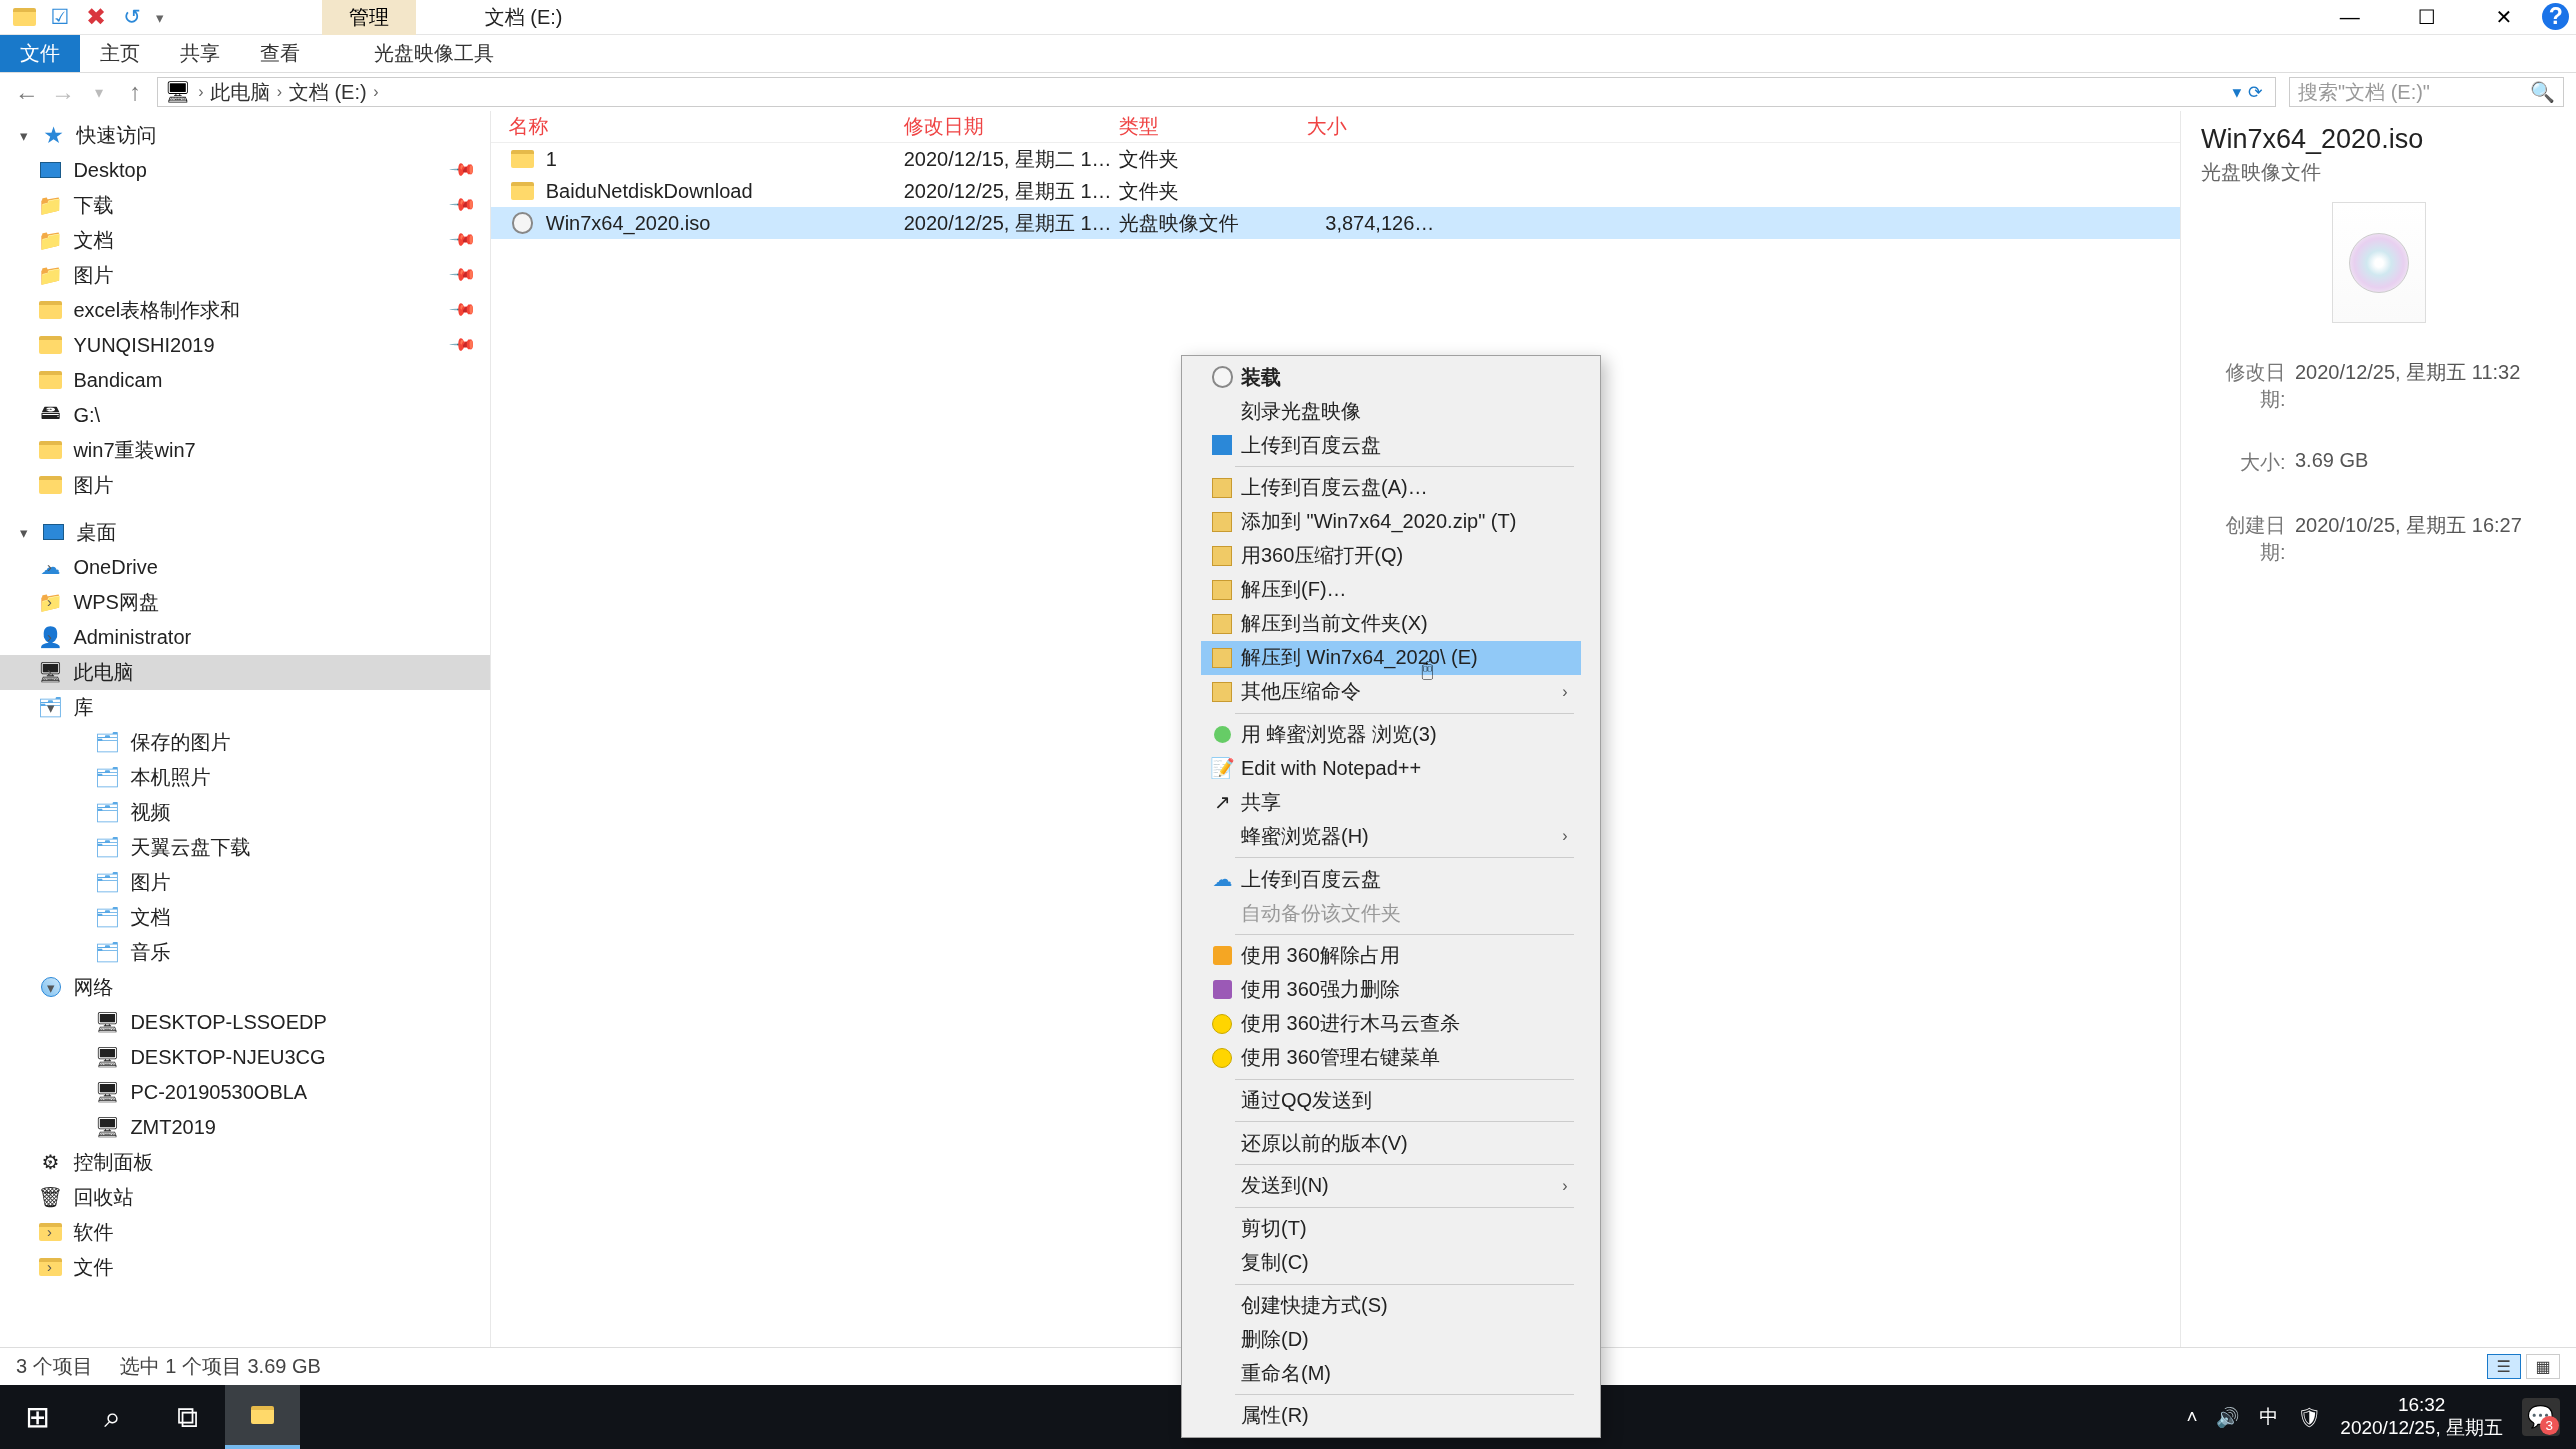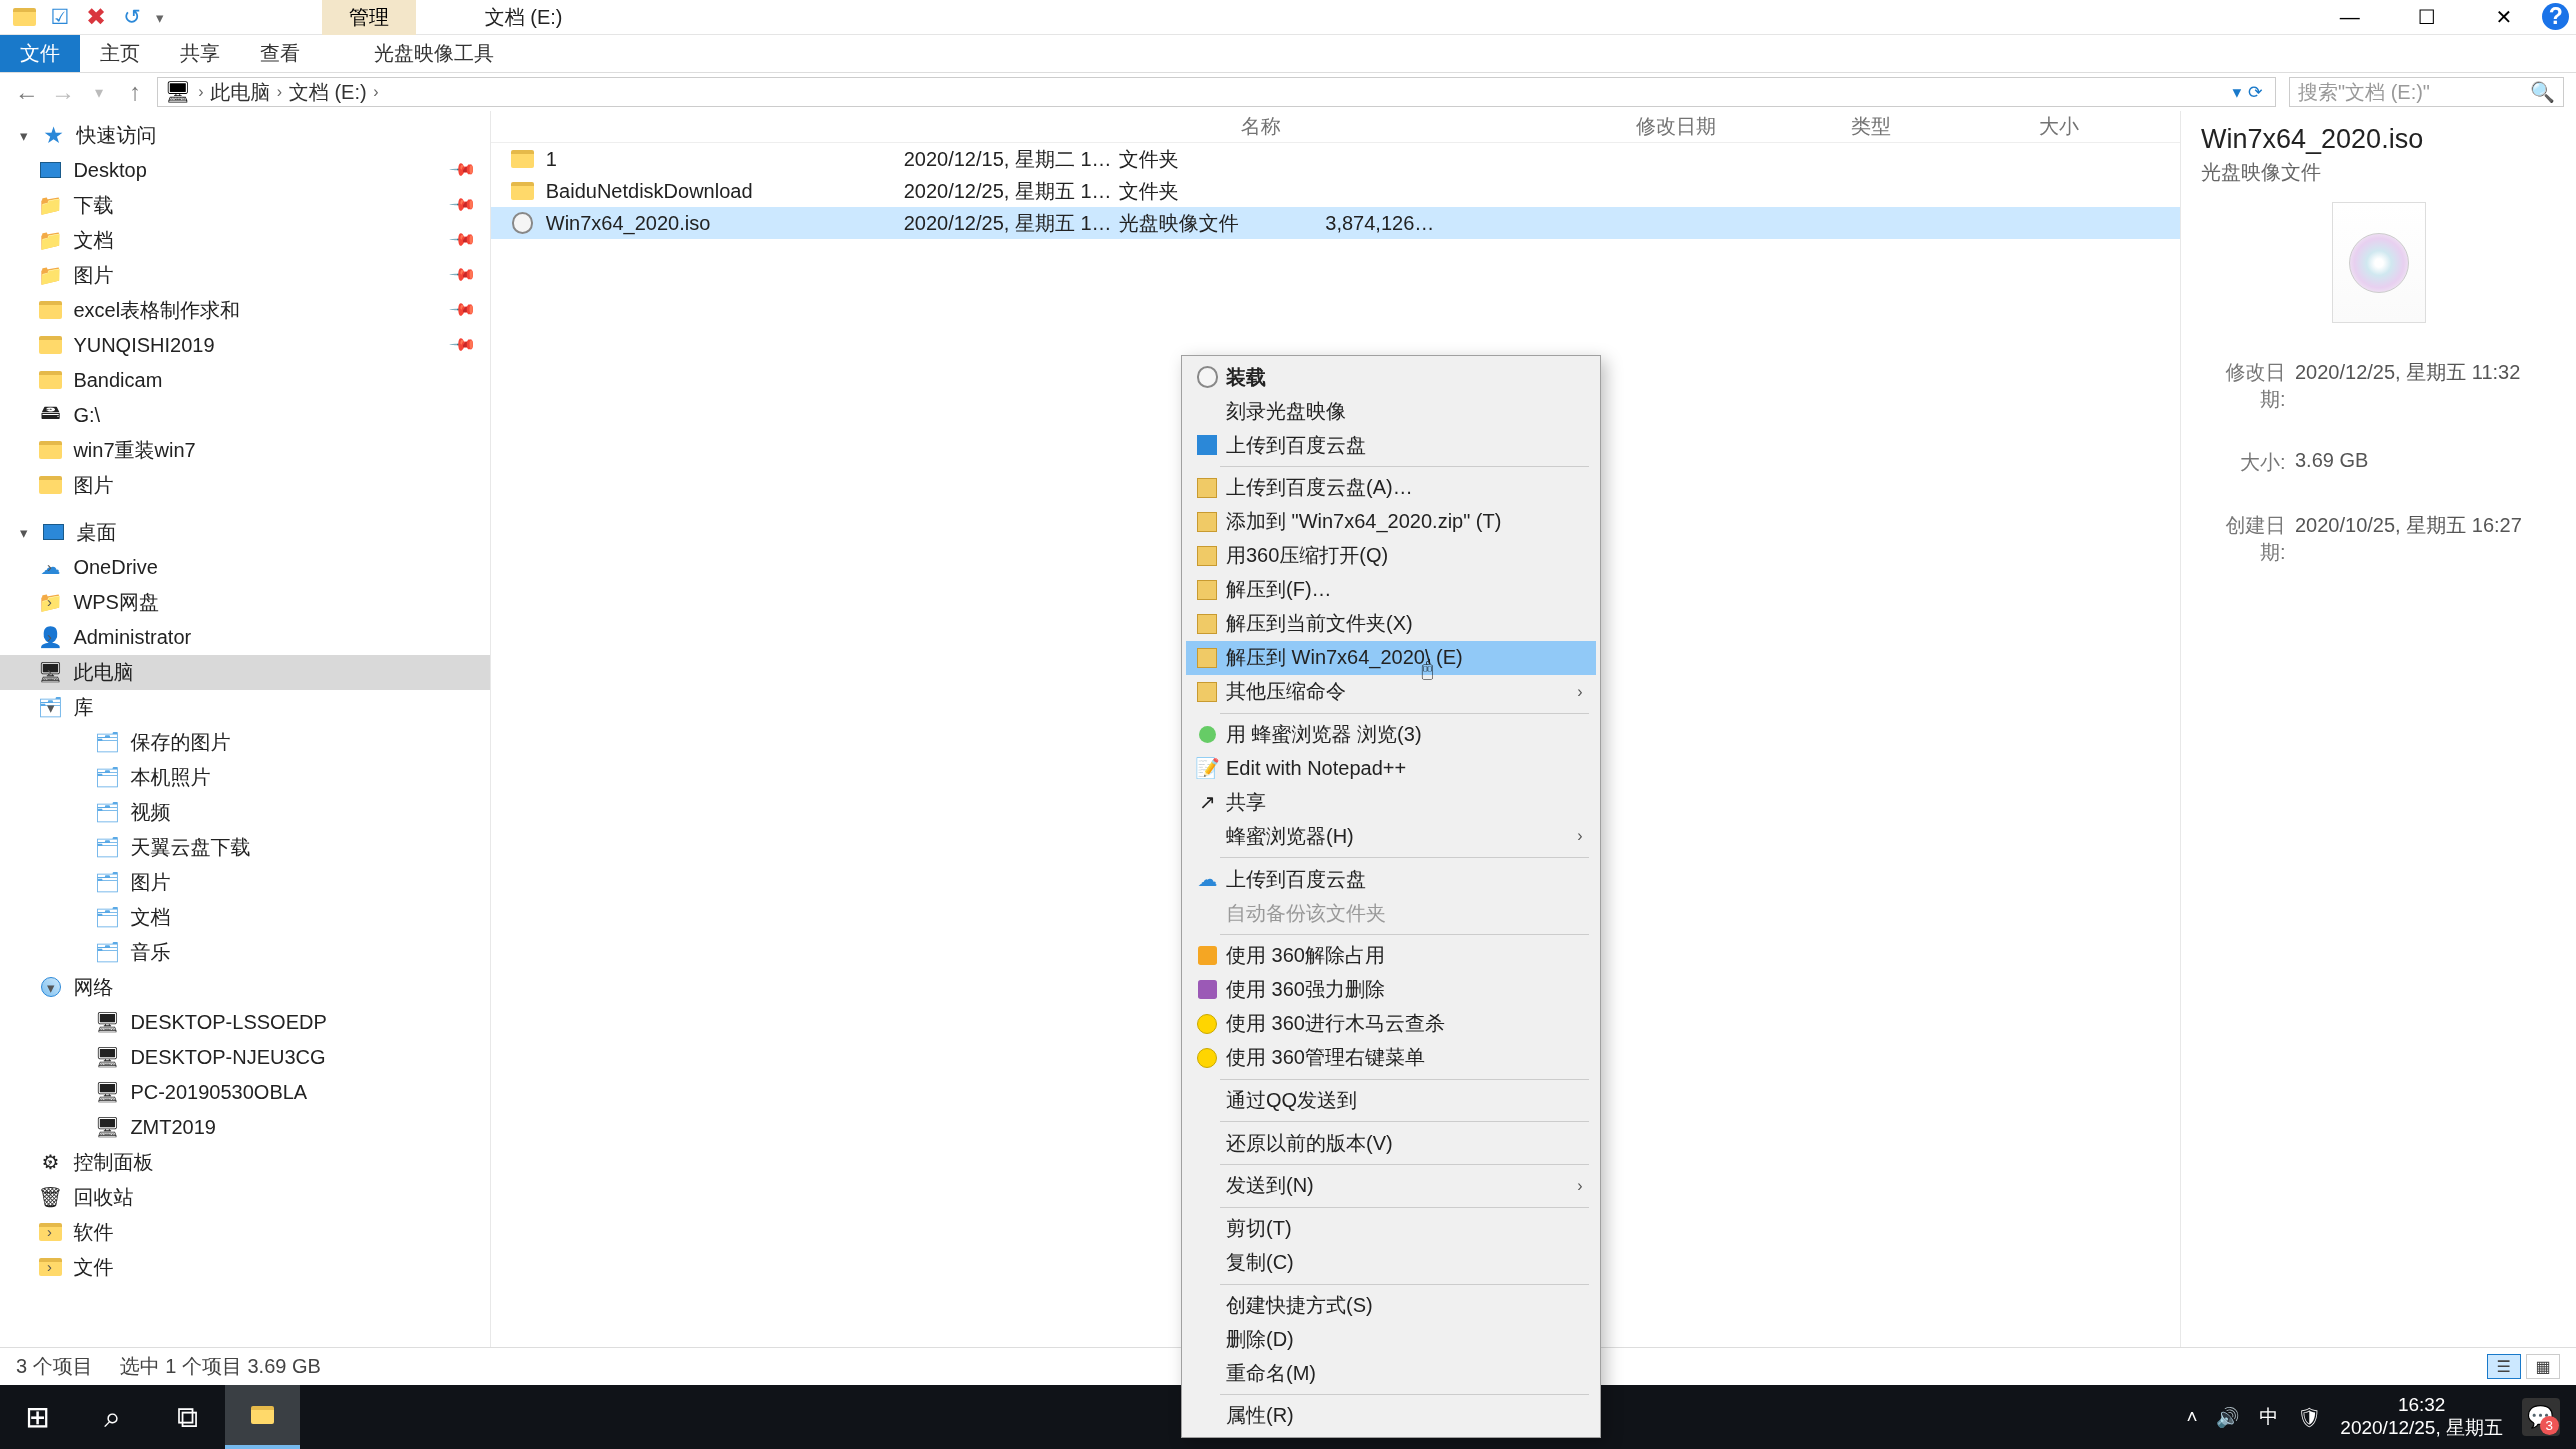--- a/index.html
+++ b/index.html
@@ -43,31 +43,31 @@
 .tree-item.level3 { padding-left: 67px; }
 .tree-item.selected { background: #d9d9d9; }
 .tree-item .chev { position: absolute; left: 20px; color: #555; font-size: 14.8px; }
 .tree-item.level2 .chev  { left: 47px; }
 .tree-icon { width: 27px; height: 27px; display: flex; align-items: center; justify-content: center; }
 .pin { margin-left: auto; margin-right: 16px; color: #999; font-size: 17.4px; transform: rotate(45deg); }
 .tree .spacer { height: 12px; }
 
 
 .filelist { flex: 1; position: relative; }
-.fl-header { display: flex; height: 32px; align-items: center; border-bottom: 0.7px solid #eee; color: #737373; font-size: 20px; padding-left: 10.7px; justify-content: flex-end;}
+.fl-header { display: flex; height: 32px; align-items: center; border-bottom: 0.7px solid #eee; color: #ef4444; font-size: 20px; padding-left: 10.7px;}
 .col-name { width: 402px; padding-left: 6.7px; }
 .col-date { width: 215px; }
 .col-type { width: 188px; }
 .col-size { width: 141px; }
 .fl-row { display: flex; height: 32px; align-items: center; font-size: 20px; color: #222; padding-left: 10.7px;}
 .fl-row.selected { background: #cce8ff; }
 .row-icon { width: 28px; height: 28px; margin-right: 9.4px; display: flex; align-items: center; justify-content: center; }
 
 
-.ctxmenu { position: absolute; left: 690px; top: 244px; width: 420px; background: #f0f0f0; border: 0.7px solid #a0a0a0; box-shadow: 5.4px 5.4px 16px rgba(0,0,0,0.25); padding: 4px 4px; z-index: 50; }
+.ctxmenu { position: absolute; left: 690px; top: 244px; width: 420px; background: #f0f0f0; border: 0.7px solid #a0a0a0; box-shadow: 5.4px 5.4px 16px rgba(0,0,0,0.25); padding: 4px 19px; z-index: 50; }
 .ctx-item { height: 34px; display: flex; align-items: center; padding-left: 40px; font-size: 20px; color: #222; position: relative; }
 .ctx-item.bold { font-weight: bold; }
 .ctx-item.disabled { color: #999; }
 .ctx-item.selected { background: #91c9f7; }
 .ctx-item .submenu-arrow { position: absolute; right: 13.4px; color: #555; font-size: 16px; }
 .ctx-icon { position: absolute; left: 9.4px; width: 24px; height: 24px; display: flex; align-items: center; justify-content: center; }
 .ctx-sep { height: 0.7px; background: #ccc; margin: 4px 6.7px 4px 34px; }
 
 
 .preview { width: 396px; border-left: 0.7px solid #e8e8e8; padding: 13.4px 20px; }

